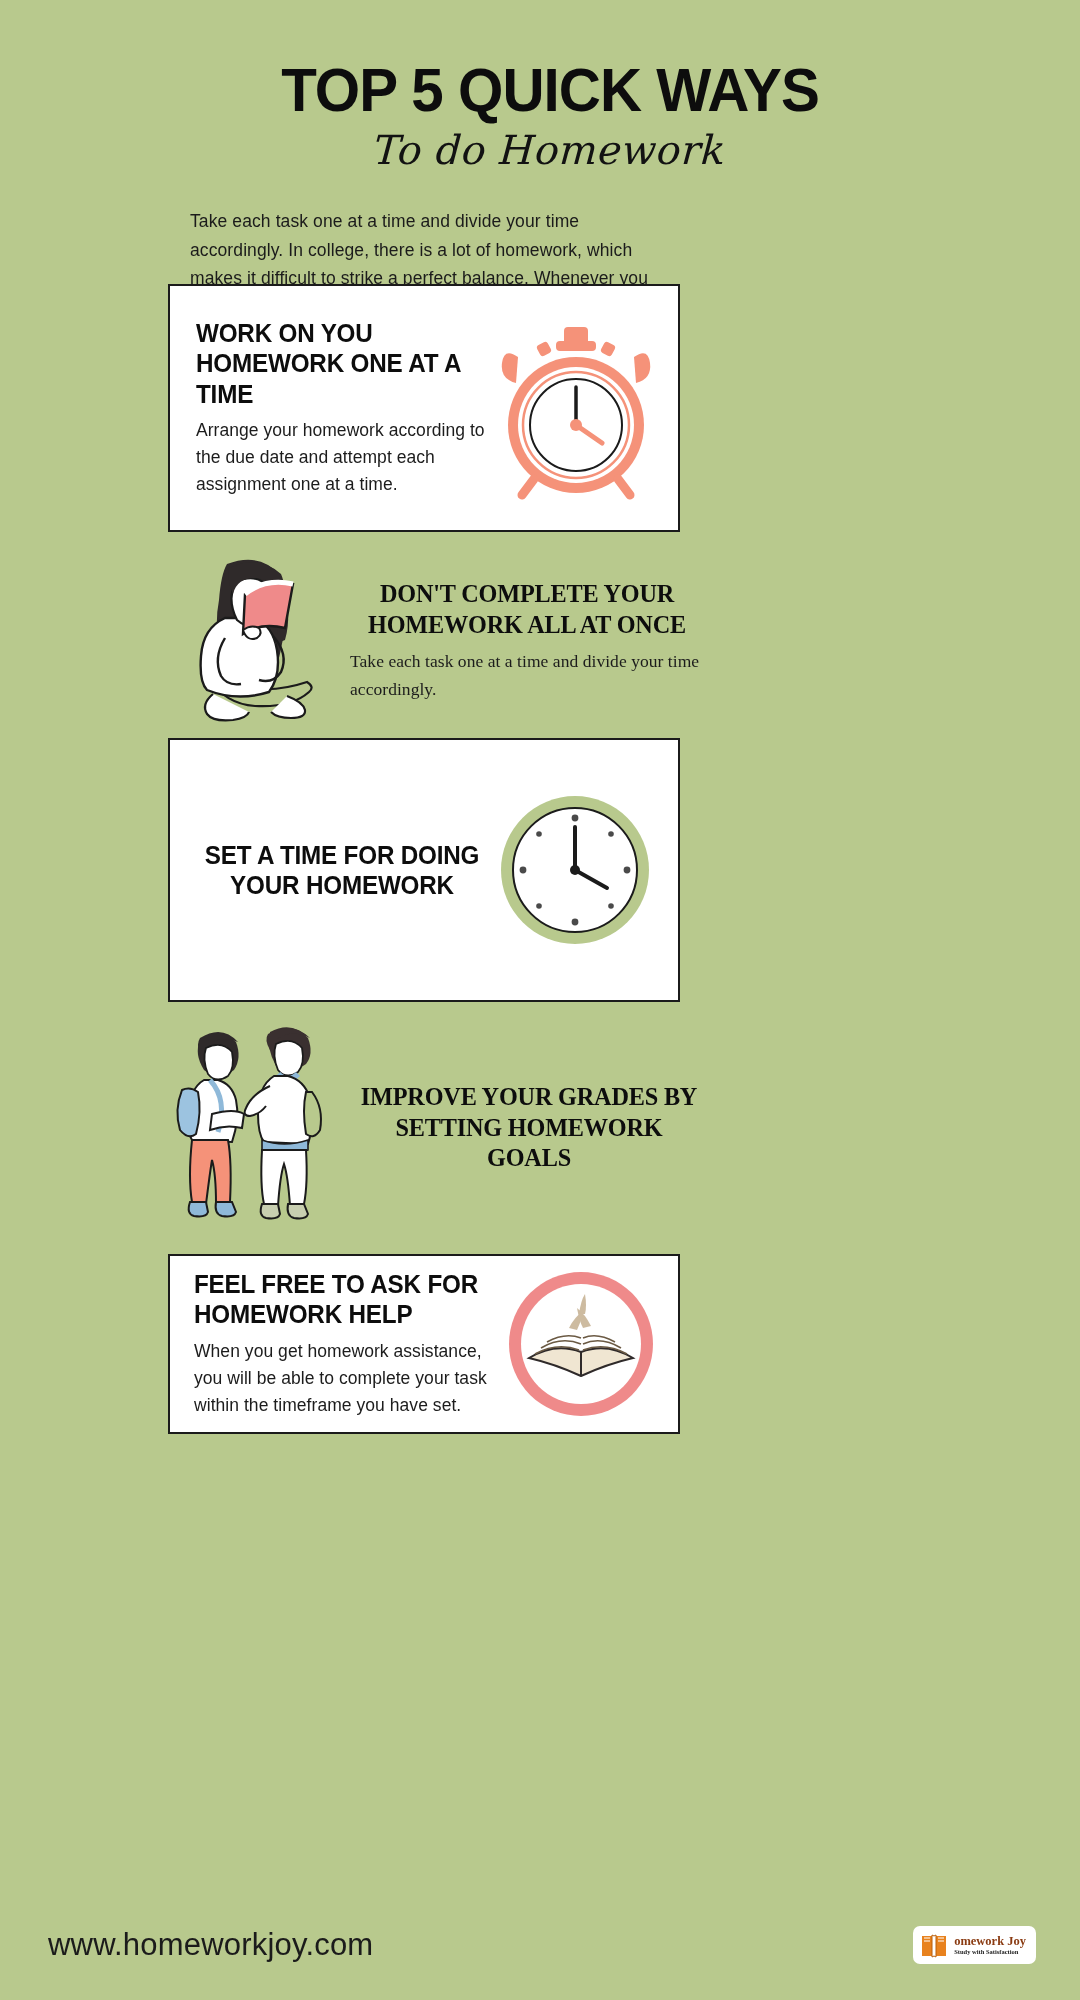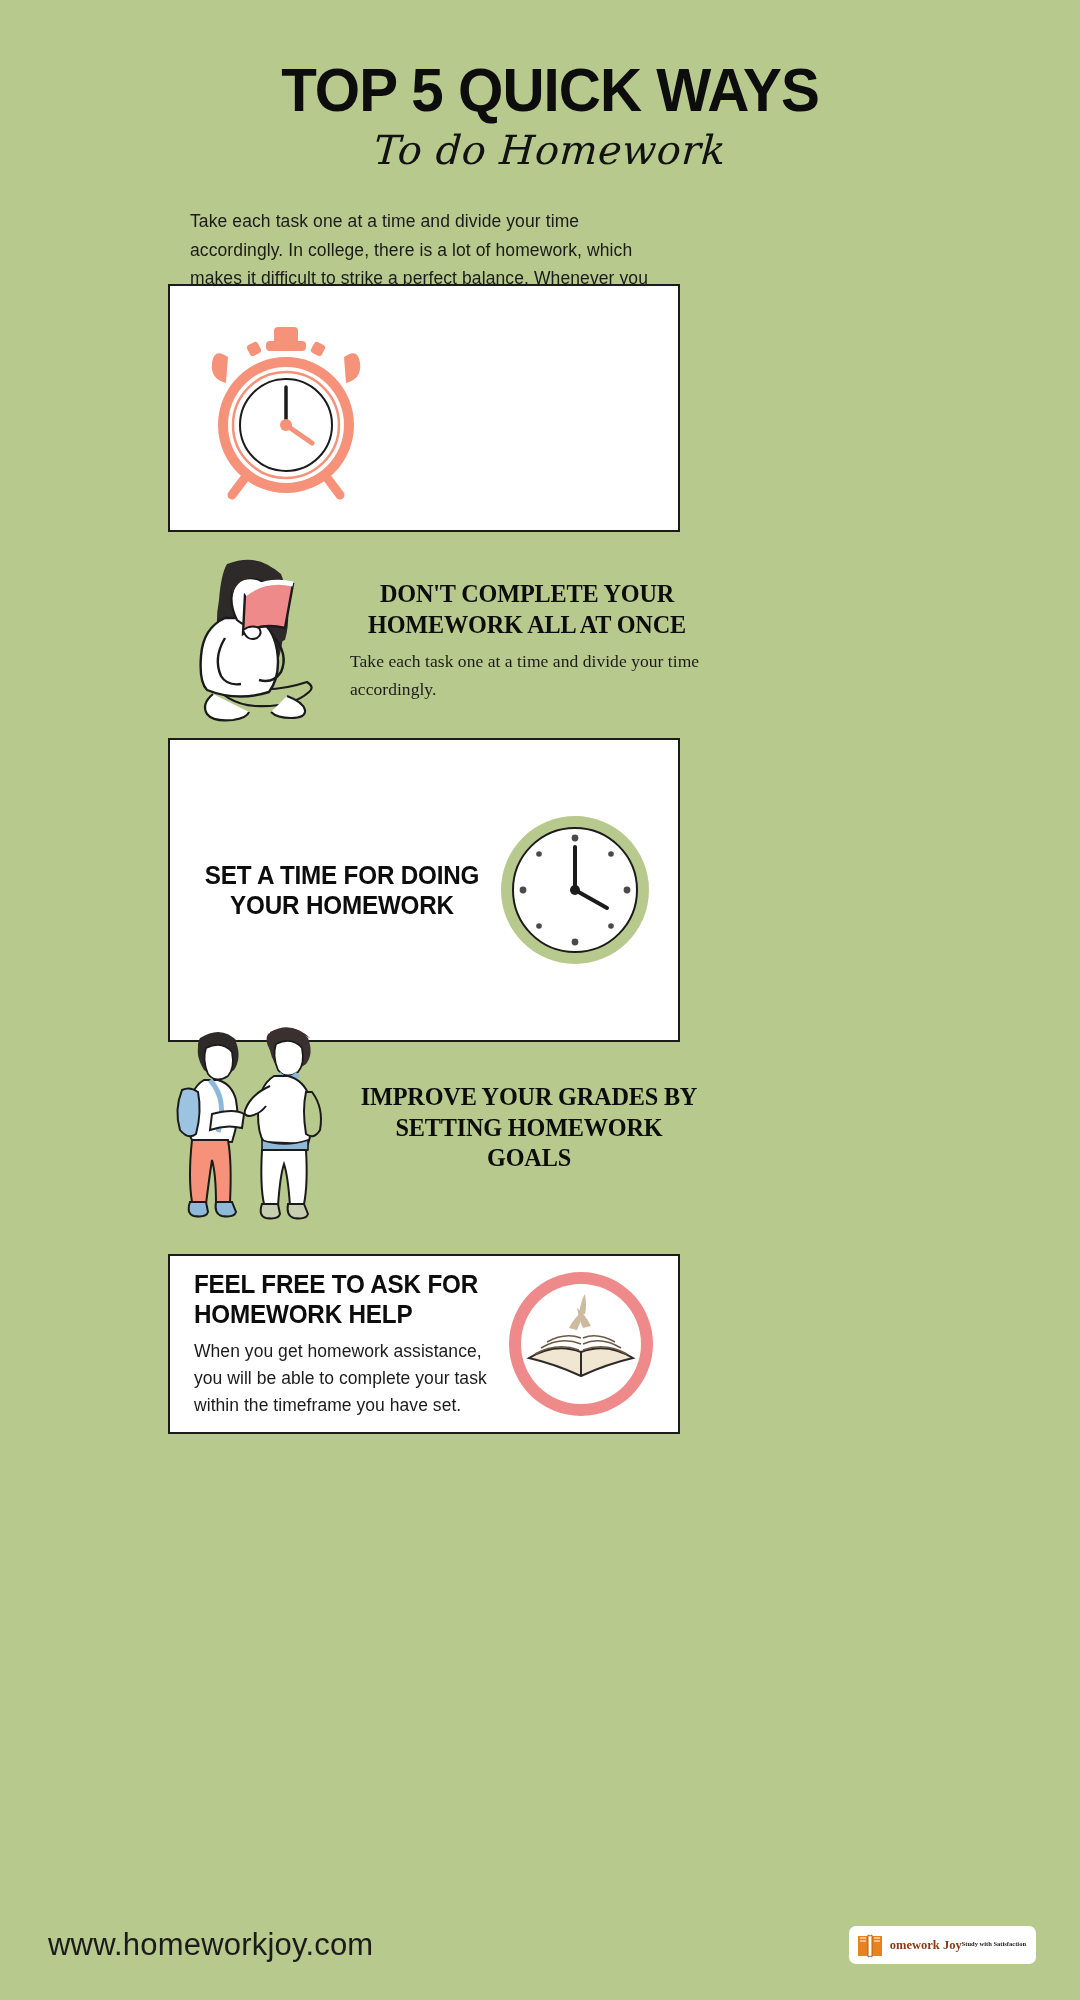--- a/index.html
+++ b/index.html
@@ -97,21 +97,21 @@
   
   #card1 { top: 284px; height: 248px; padding: 0 12px 0 26px; }
   #card1 .txtcol { width: 300px; }
 
   
   #row2 { top: 548px; height: 186px; }
   #row2 .artcol { width: 172px; }
   #row2 .txtcol { padding-left: 10px; }
 
   
-  #card3 { top: 738px; height: 304px; padding: 0 18px 0 24px; }
+  #card3 { top: 738px; height: 264px; padding: 0 18px 0 24px; }
   #card3 .txtcol { width: 292px; }
 
   
   #row4 { top: 1018px; height: 220px; }
   #row4 .artcol { width: 178px; }
   #row4 .txtcol { padding-left: 8px; }
 
   
   #card5 { top: 1254px; height: 180px; padding: 0 14px 0 24px; }
   #card5 .txtcol { width: 304px; }
@@ -133,36 +133,40 @@
     letter-spacing: 0.2px;
   }
   .logo-chip {
     background: #ffffff;
     border-radius: 7px;
     padding: 4px 10px 4px 6px;
     display: flex;
     align-items: center;
     gap: 5px;
   }
-  .logo-text-wrap { display: flex; flex-direction: row; line-height: 1; }
+  .logo-text-wrap { display: flex; flex-direction: column; line-height: 1; }
   .logo-name { font-size: 12.5px; font-weight: 700; color: #8a3b12; font-family: "Liberation Serif", serif; }
   .logo-tag { font-size: 6.5px; font-weight: 700; color: #222; margin-top: 2px; font-family: "Liberation Serif", serif; }
 
   svg { display: block; }
 </style>
 </head>
 <body>
 
 <div class="header">
   <div class="main-title">TOP 5 QUICK WAYS</div>
   <div class="script-title">To do Homework</div>
 </div>
 <p class="intro">Take each task one at a time and divide your time accordingly. In college, there is a lot of homework, which makes it difficult to strike a perfect balance. Whenever you need homework assistance, take these 5 steps to do it quickly.</p>
 
 <div class="card" id="card1">
+  <div class="txtcol">
+    <div class="card-title">WORK ON YOU HOMEWORK ONE AT A TIME</div>
+    <div class="card-body">Arrange your homework according to the due date and attempt each assignment one at a time.</div>
+  </div>
   <div class="artcol">
     <svg width="180" height="190" viewBox="0 0 180 190">
 
       <path d="M32 44 q-14 -10 -16 6 q-2 16 14 20 z" fill="#f59279"></path>
       <path d="M148 44 q14 -10 16 6 q2 16 -14 20 z" fill="#f59279"></path>
 
       <rect x="78" y="14" width="24" height="18" rx="4" fill="#f59279"></rect>
       <rect x="70" y="28" width="40" height="10" rx="4" fill="#f59279"></rect>
 
       <rect x="52" y="30" width="12" height="12" rx="3" fill="#f59279" transform="rotate(-28 58 36)"></rect>

